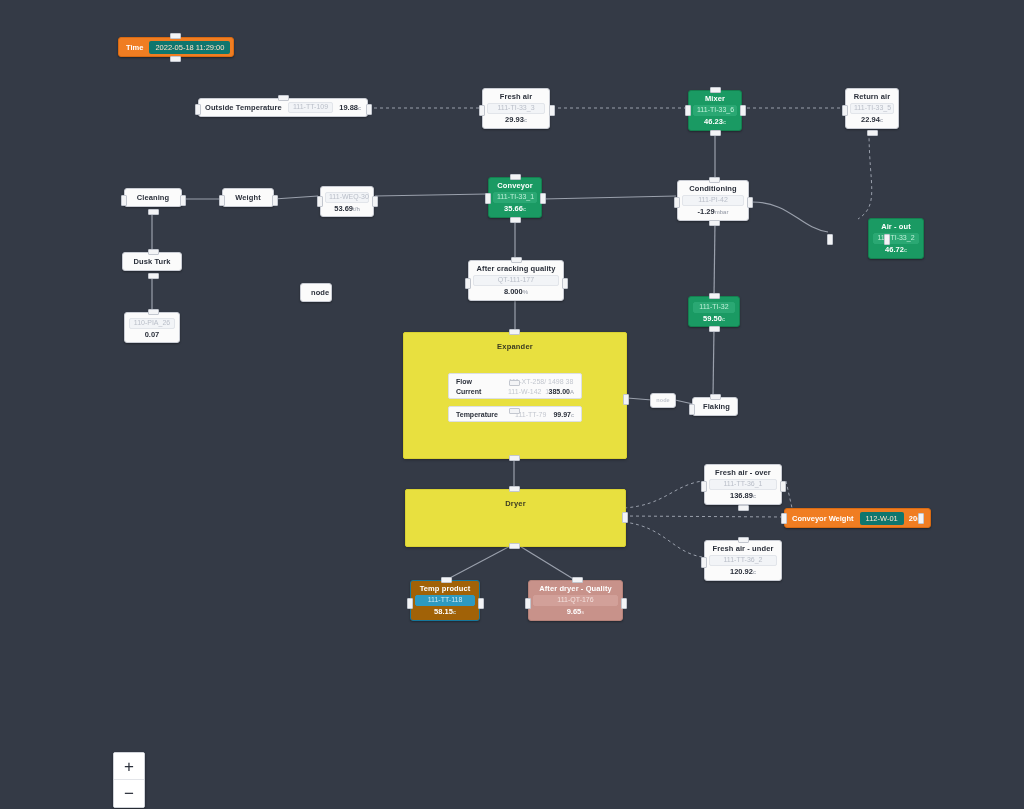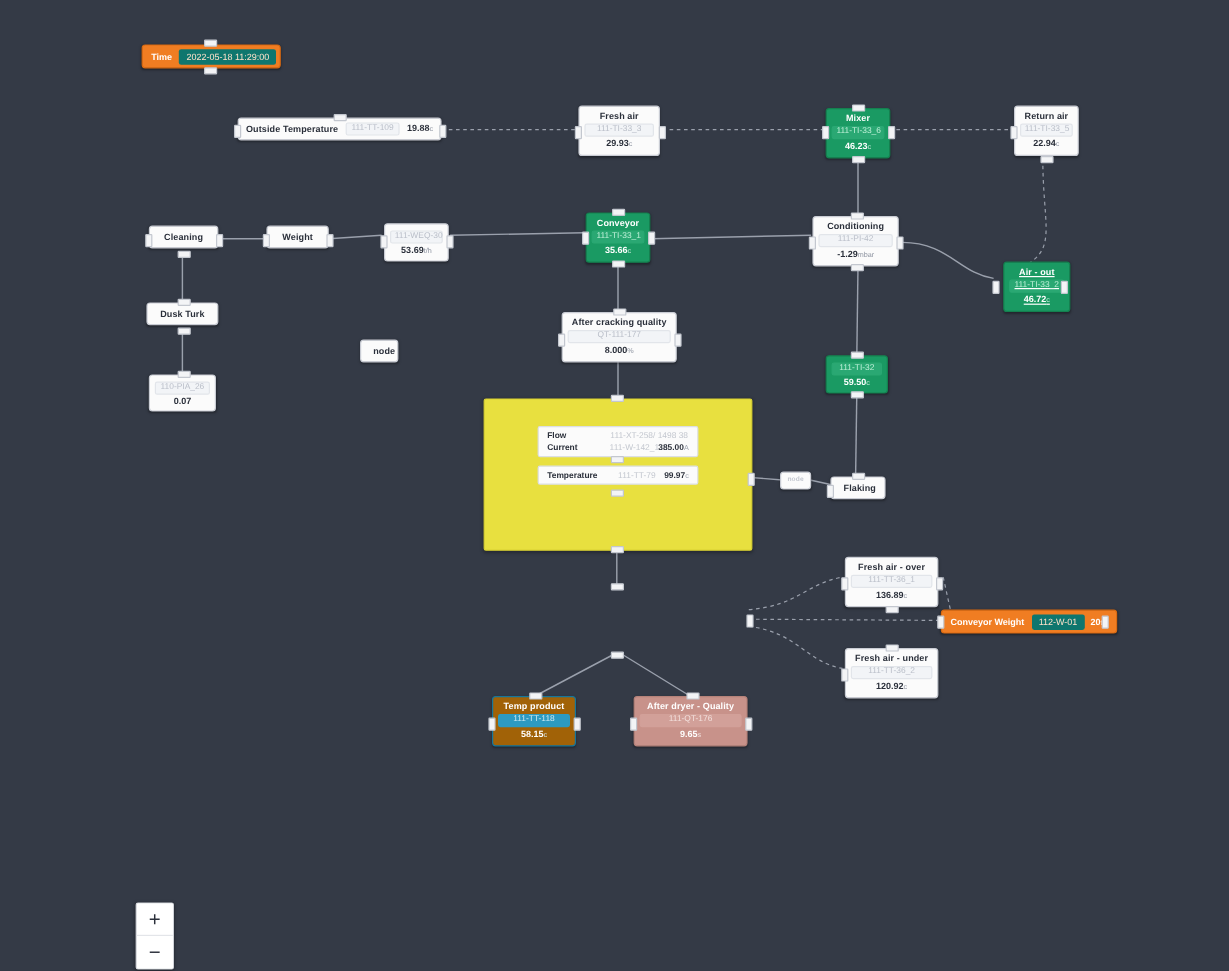--- a/index.html
+++ b/index.html
@@ -260,21 +260,21 @@
   <div class="node stack" style="left:677px;top:180px;width:72px;">
     <div class="title">Conditioning</div>
     <div class="tag">111-PI-42</div>
     <div class="val"><span>-1.29</span><span class="unit">mbar</span></div>
   </div>
   <div class="h lr" style="left:674px;top:197px;"></div>
   <div class="h lr" style="left:747px;top:197px;"></div>
   <div class="h tb" style="left:709px;top:177px;"></div>
   <div class="h tb" style="left:709px;top:220px;"></div>
 
-  <div class="node stack green" style="left:836px;top:218px;width:56px;text-decoration:underline;">
+  <div class="node stack green" style="left:868px;top:218px;width:56px;">
     <div class="title">Air - out</div>
     <div class="tag">111-TI-33_2</div>
     <div class="val"><span>46.72</span><span class="unit">c</span></div>
   </div>
   <div class="h lr" style="left:827px;top:234px;"></div>
   <div class="h lr" style="left:884px;top:234px;"></div>
 
   <div class="node plain" style="left:300px;top:283px;width:32px;">
     <div class="title">node</div>
   </div>
@@ -295,20 +295,21 @@
   <div class="h tb" style="left:709px;top:293px;"></div>
   <div class="h tb" style="left:709px;top:326px;"></div>
 
   <div class="node plain" style="left:692px;top:397px;width:46px;">
     <div class="title">Flaking</div>
   </div>
   <div class="h lr" style="left:689px;top:404px;"></div>
   <div class="h tb" style="left:710px;top:394px;"></div>
 
   <div class="yellow" style="left:403px;top:332px;width:222px;height:125px;">
+    <div class="ytitle">Expander</div>
     <div class="rowbox" style="margin-top:22px;">
       <div class="drow">
         <span class="k">Flow</span>
         <span class="t">111-XT-258/ 1498 38</span>
         <span class="v"><span></span><span class="unit"></span></span>
       </div>
       <div class="drow">
         <span class="k">Current</span>
         <span class="t">111-W-142_1_IT</span>
         <span class="v"><span>385.00</span><span class="unit">A</span></span>
@@ -325,20 +326,23 @@
   <div class="h tb" style="left:509px;top:329px;"></div>
   <div class="h tb" style="left:509px;top:455px;"></div>
   <div class="h lr" style="left:623px;top:394px;"></div>
   <div class="h tb" style="left:509px;top:380px;"></div>
   <div class="h tb" style="left:509px;top:408px;"></div>
 
   <div class="node plain" style="left:650px;top:393px;width:26px;padding:3px 4px;">
     <div class="title" style="font-size:5.5px;color:#c3c7cf;">node</div>
   </div>
 
+  <div class="yellow" style="left:405px;top:489px;width:219px;height:56px;">
+    <div class="ytitle">Dryer</div>
+  </div>
   <div class="h tb" style="left:509px;top:486px;"></div>
   <div class="h tb" style="left:509px;top:543px;"></div>
   <div class="h lr" style="left:622px;top:512px;"></div>
 
   <div class="node stack" style="left:704px;top:464px;width:78px;">
     <div class="title">Fresh air - over</div>
     <div class="tag">111-TT-36_1</div>
     <div class="val"><span>136.89</span><span class="unit">c</span></div>
   </div>
   <div class="h lr" style="left:701px;top:481px;"></div>

